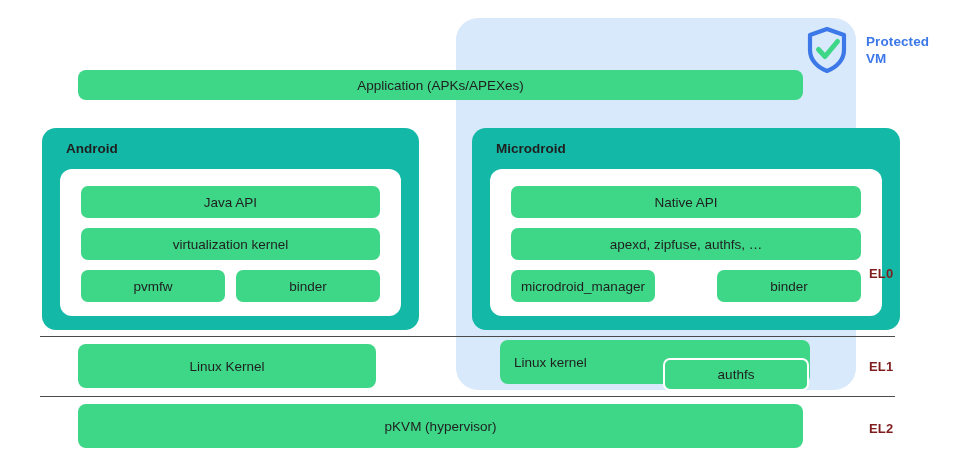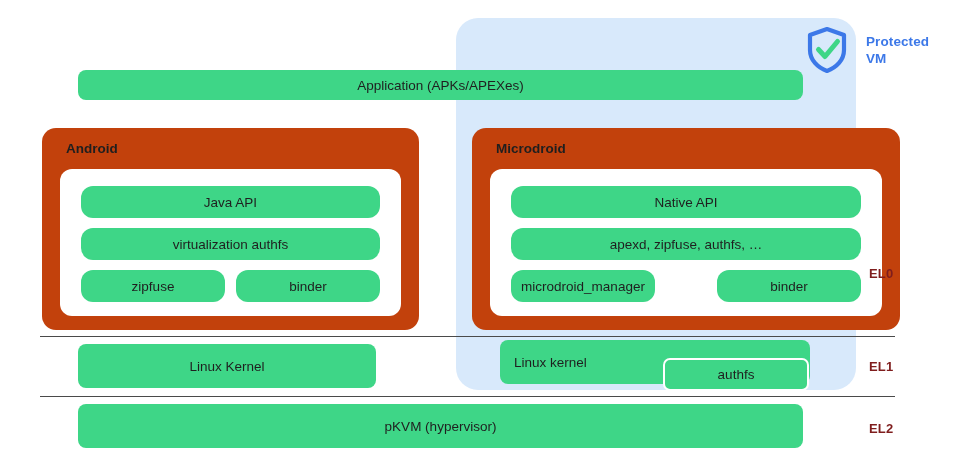--- a/index.html
+++ b/index.html
@@ -66,21 +66,21 @@
     left: 78px;
     top: 70px;
     width: 725px;
     height: 30px;
     border-radius: 8px;
   }
 
   
   .os-panel {
     position: absolute;
-    background: #c2410c;
+    background: #14b8a6;
     border-radius: 14px;
   }
   .os-panel.android   { left: 42px;  top: 128px; width: 377px; height: 202px; }
   .os-panel.microdroid{ left: 472px; top: 128px; width: 428px; height: 202px; }
   .os-title {
     position: absolute;
     top: 13px;
     font-size: 13.5px;
     font-weight: bold;
     color: #1f1f1f;
@@ -94,21 +94,21 @@
     right: 18px;
     bottom: 14px;
     background: #ffffff;
     border-radius: 12px;
   }
 
   
   .row-box {
     position: absolute;
     background: #3ed687;
-    border-radius: 12px;
+    border-radius: 7px;
     height: 32px;
     color: #1f1f1f;
     font-size: 13.5px;
     display: flex;
     align-items: center;
     justify-content: center;
     text-align: center;
     box-sizing: border-box;
   }
   .r1 { top: 17px; }
@@ -192,22 +192,22 @@
   </div>
 
   <div class="pvm-legend">Protected VM</div>
 
   <div class="gbox app-bar">Application (APKs/APEXes)</div>
 
   <div class="os-panel android">
     <div class="os-title">Android</div>
     <div class="os-inner">
       <div class="row-box r1 full">Java API</div>
-      <div class="row-box r2 full">virtualization authfs</div>
-      <div class="row-box r3 halfL">zipfuse</div>
+      <div class="row-box r2 full">virtualization kernel</div>
+      <div class="row-box r3 halfL">pvmfw</div>
       <div class="row-box r3 halfR">binder</div>
     </div>
   </div>
 
   <div class="os-panel microdroid">
     <div class="os-title">Microdroid</div>
     <div class="os-inner">
       <div class="row-box r1 full">Native API</div>
       <div class="row-box r2 full">apexd, zipfuse, authfs, …</div>
       <div class="row-box r3 halfL">microdroid_manager</div>

